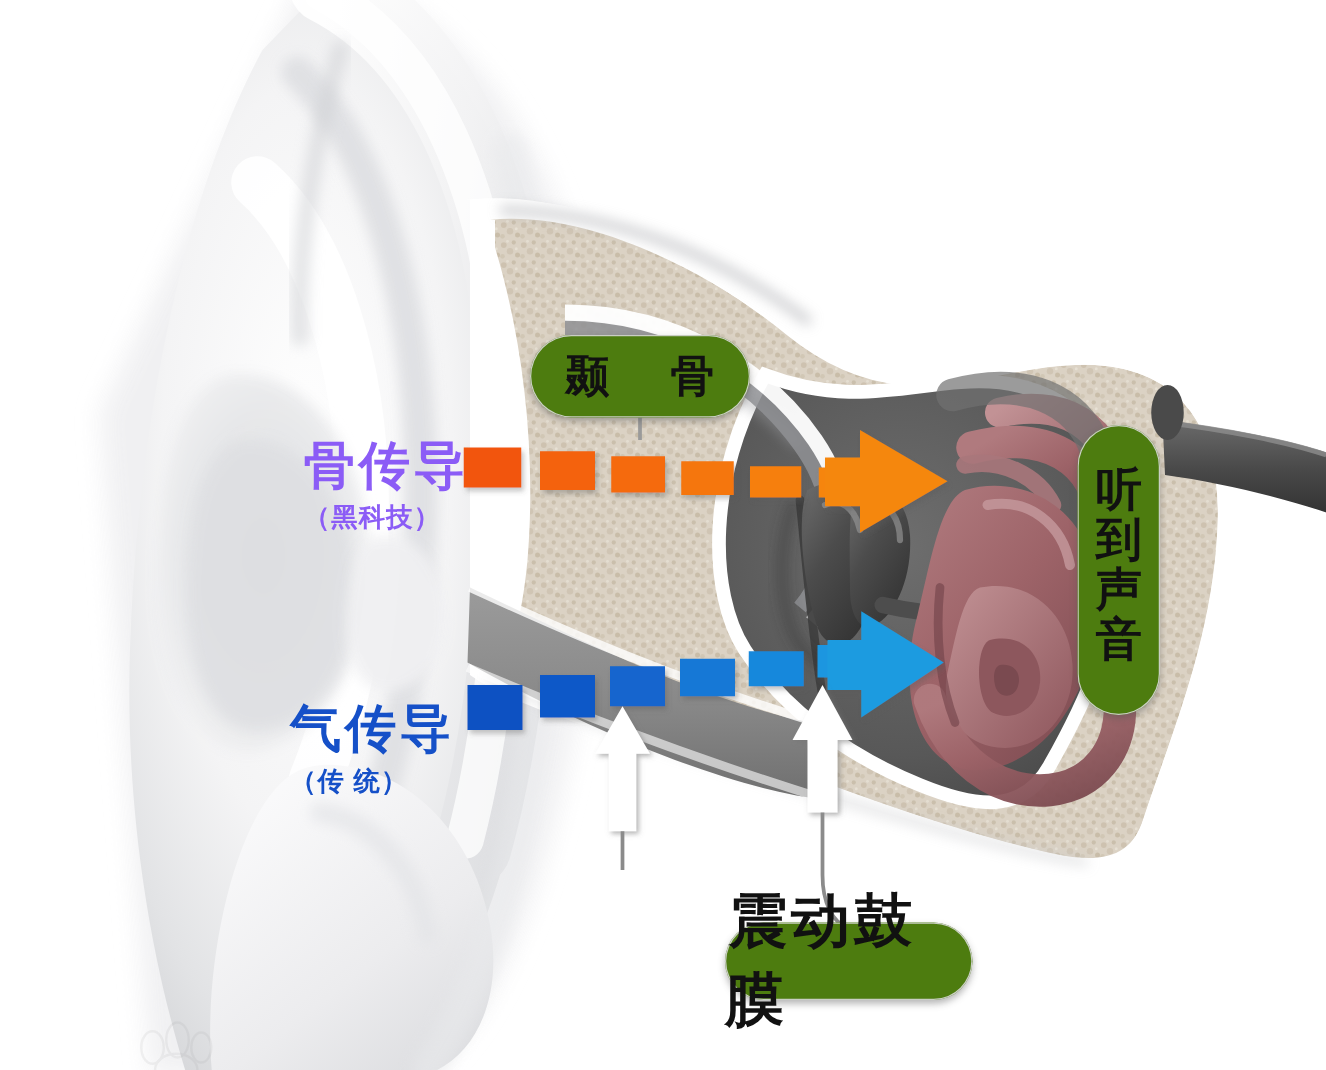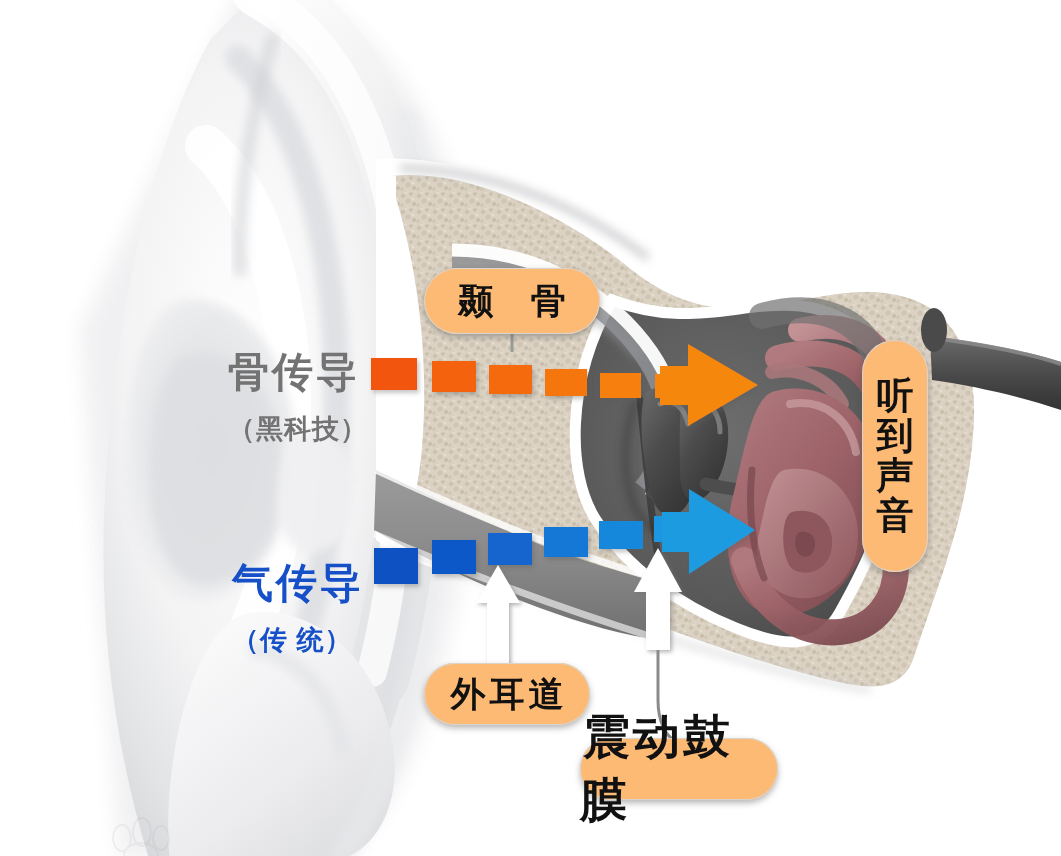--- a/index.html
+++ b/index.html
@@ -27,40 +27,41 @@
     font-weight:700;
     letter-spacing:2px;
     line-height:1.1;
   }
   
   .legend-main{
     font-size:41px;
     letter-spacing:3px;
   }
   .legend-sub{
-    font-size:27px;
+    font-size:21px;
     letter-spacing:1px;
-    margin-top:20px;
+    margin-top:8px;
     display:block;
   }
-  #legend-bone{ left:228px; top:350px; color:#737373; text-align:left; }
+  #legend-bone{ left:243px; top:350px; color:#8b5cf6; text-align:left; }
   #legend-air { left:232px; top:561px; color:#1550C8; text-align:left; }
 
   
   .callout{
     position:absolute;
-    background:#fdba74;
+    background:#4d7c0f;
     border-radius:40px;
     box-shadow:0 3px 6px rgba(80,80,80,.42), 0 0 0 1px rgba(215,215,215,.9) inset;
     color:#111;
     display:flex;
     align-items:center;
     justify-content:center;
     font-weight:700;
     z-index:6;
+    font-family:Liberation Mono, monospace;
   }
   #callout-temporal{
     left:424px; top:268px;
     width:176px; height:66px;
     font-size:35px; letter-spacing:14px; text-indent:14px;
   }
   #callout-earcanal{
     left:424px; top:663px;
     width:166px; height:62px;
     font-size:35px; letter-spacing:4px; text-indent:4px;
@@ -402,21 +403,20 @@
     <div class="legend-sub">（黑科技）</div>
   </div>
 
   <div class="lbl" id="legend-air">
     <div class="legend-main">气传导</div>
     <div class="legend-sub">（传 统）</div>
   </div>
 
   <div class="callout" id="callout-temporal">颞 骨</div>
 
-  <div class="callout" id="callout-earcanal">外耳道</div>
 
   <div class="callout" id="callout-eardrum">震动鼓膜</div>
 
   <div class="callout" id="callout-hear">
     <span>听</span>
     <span>到</span>
     <span>声</span>
     <span>音</span>
   </div>
 

